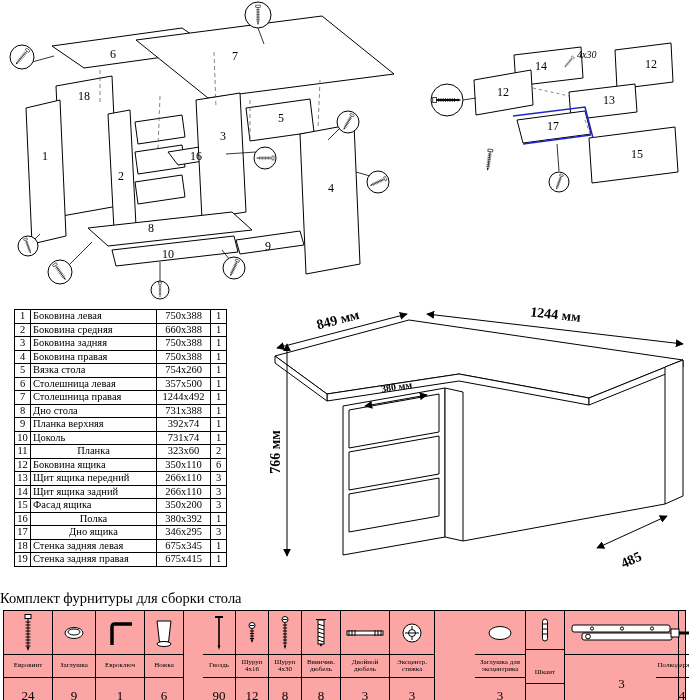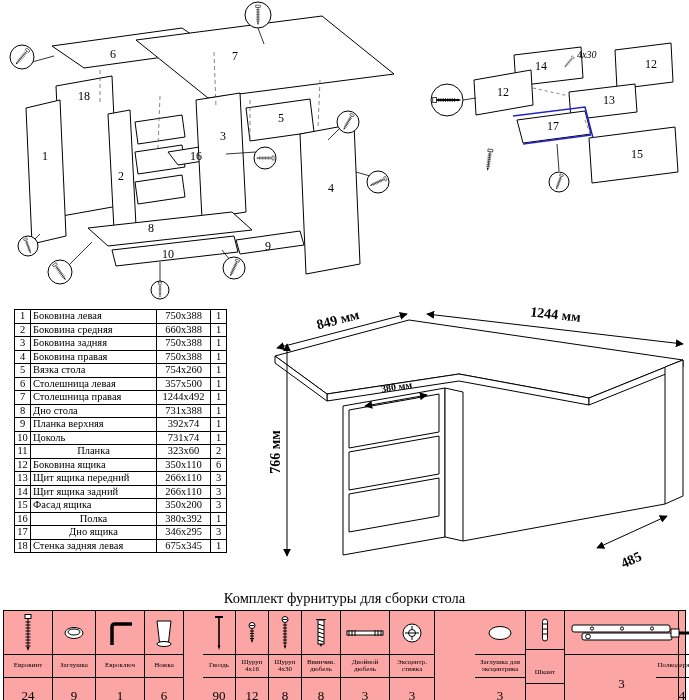--- a/index.html
+++ b/index.html
@@ -17,21 +17,21 @@
   
   .parts-table { position:absolute; left:14px; top:309px; border-collapse:collapse; background:#fff; }
   .parts-table td { border:1px solid #000; font-size:10.5px; line-height:12.5px; height:13.4px; padding:0 2px; white-space:nowrap; }
   .parts-table td.num { width:16px; text-align:center; padding:0 1px; }
   .parts-table td.name { width:126px; text-align:left; }
   .parts-table td.name.center { text-align:center; }
   .parts-table td.size { width:54px; text-align:center; }
   .parts-table td.qty { width:16px; text-align:center; }
 
   
-  .hw-title { position:absolute; left:0; top:590px; width:689px; text-align:center; font-size:14.5px; color:#000; }
+  .hw-title { position:absolute; left:0; top:590px; width:689px; font-size:14.5px; color:#000; }
   .hw-table { position:absolute; left:3px; top:610px; width:683px; height:104px; display:flex; border:1px solid #000; background:#fca5a5; }
   .hw-col { border-right:1px solid #000; display:flex; flex-direction:column; min-width:0; }
   .hw-col:last-child { border-right:none; }
   .hw-icon { height:44px; display:flex; align-items:center; justify-content:center; border-bottom:1px solid #000; overflow:hidden; }
   .hw-name { height:23px; font-size:7px; line-height:7.5px; text-align:center; display:flex; align-items:center; justify-content:center; border-bottom:1px solid #000; padding:0 1px; overflow:hidden; }
   .hw-qty { flex:1; font-size:13px; text-align:center; display:flex; align-items:center; justify-content:center; }
 </style>
 </head>
 <body>
 
@@ -272,20 +272,26 @@
           <td class="name center">Дно ящика</td>
           <td class="size">346x295</td>
           <td class="qty">3</td>
         </tr>
         <tr>
           <td class="num">18</td>
           <td class="name">Стенка задняя левая</td>
           <td class="size">675x345</td>
           <td class="qty">1</td>
         </tr>
+        <tr>
+          <td class="num">19</td>
+          <td class="name">Стенка задняя правая</td>
+          <td class="size">675x415</td>
+          <td class="qty">1</td>
+        </tr>
       </tbody>
   </table>
 
   <svg class="abs" style="left:259px;top:300px" width="430" height="300" viewBox="0 0 430 300">
     <g fill="#fff" stroke="#000" stroke-width="1">
       <polygon points="16,56 150,20 424,60 330,98 200,74 68,94"></polygon>
       <polygon points="68,94 200,74 330,98 330,105 200,81 68,101"></polygon>
       <polygon points="424,60 330,98 330,105 424,67"></polygon>
       <polygon points="16,56 68,94 68,101 16,63"></polygon>
       <polygon points="406,67 424,60 424,196 406,204"></polygon>

